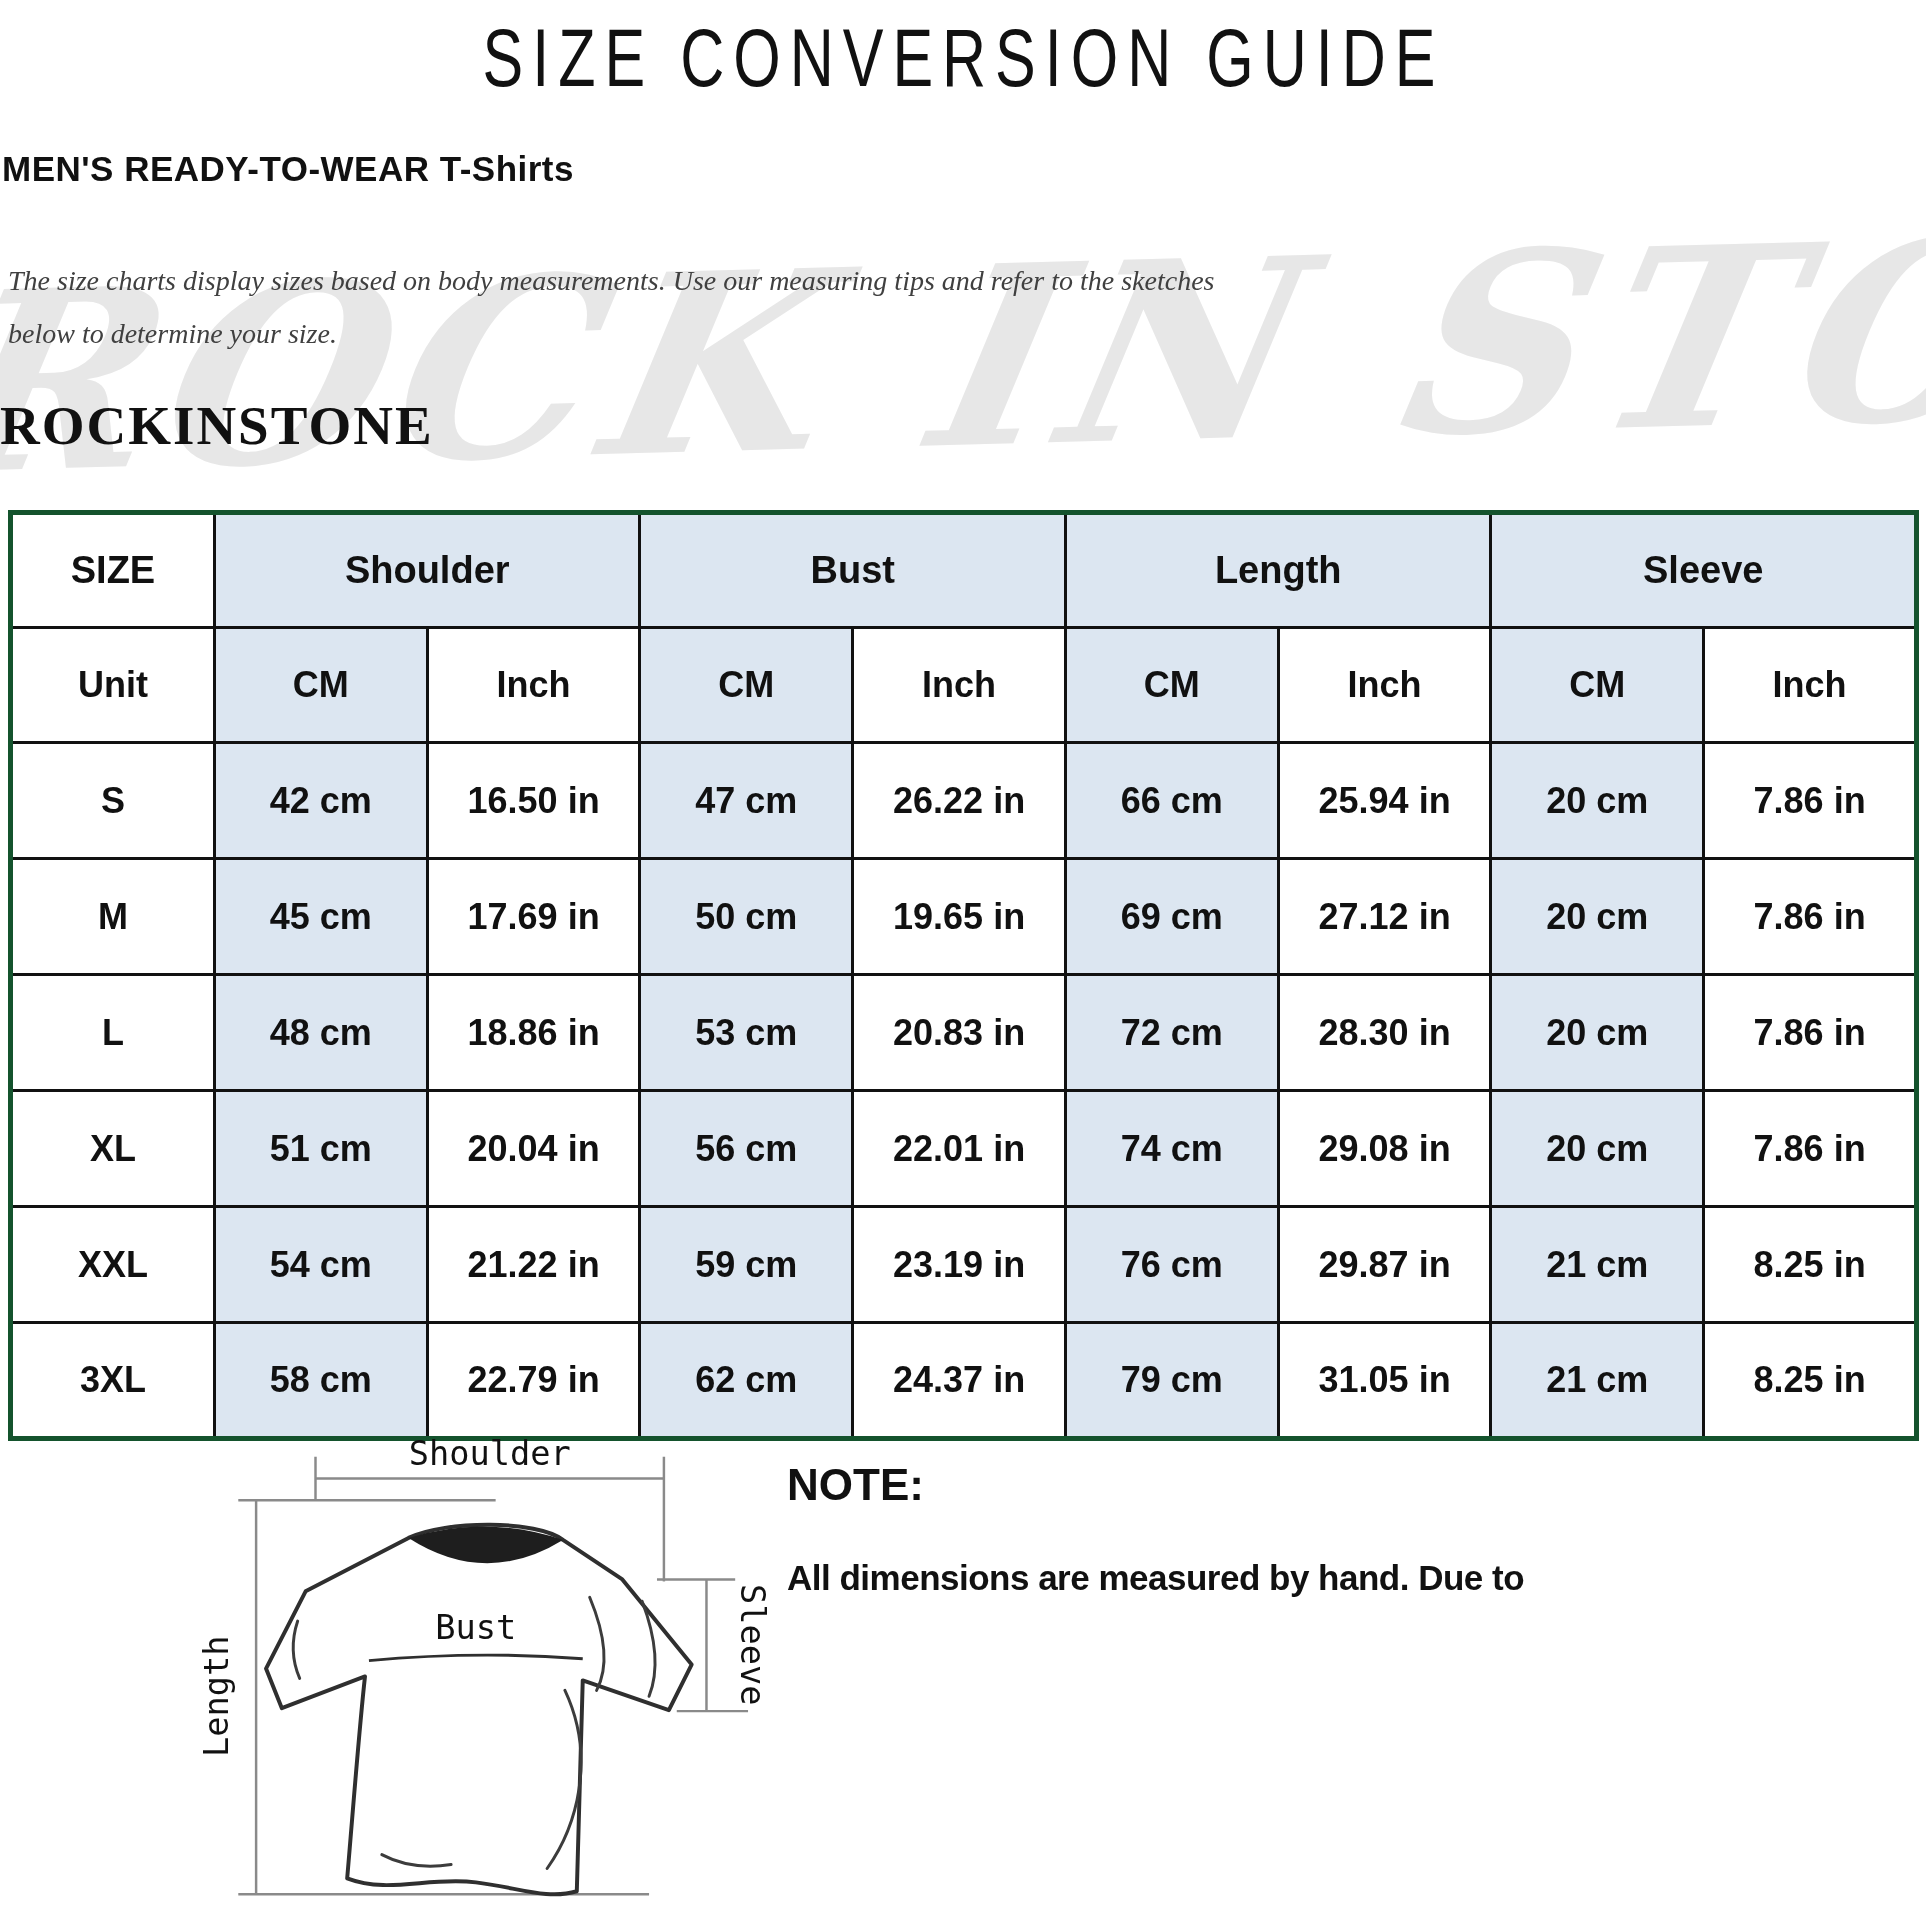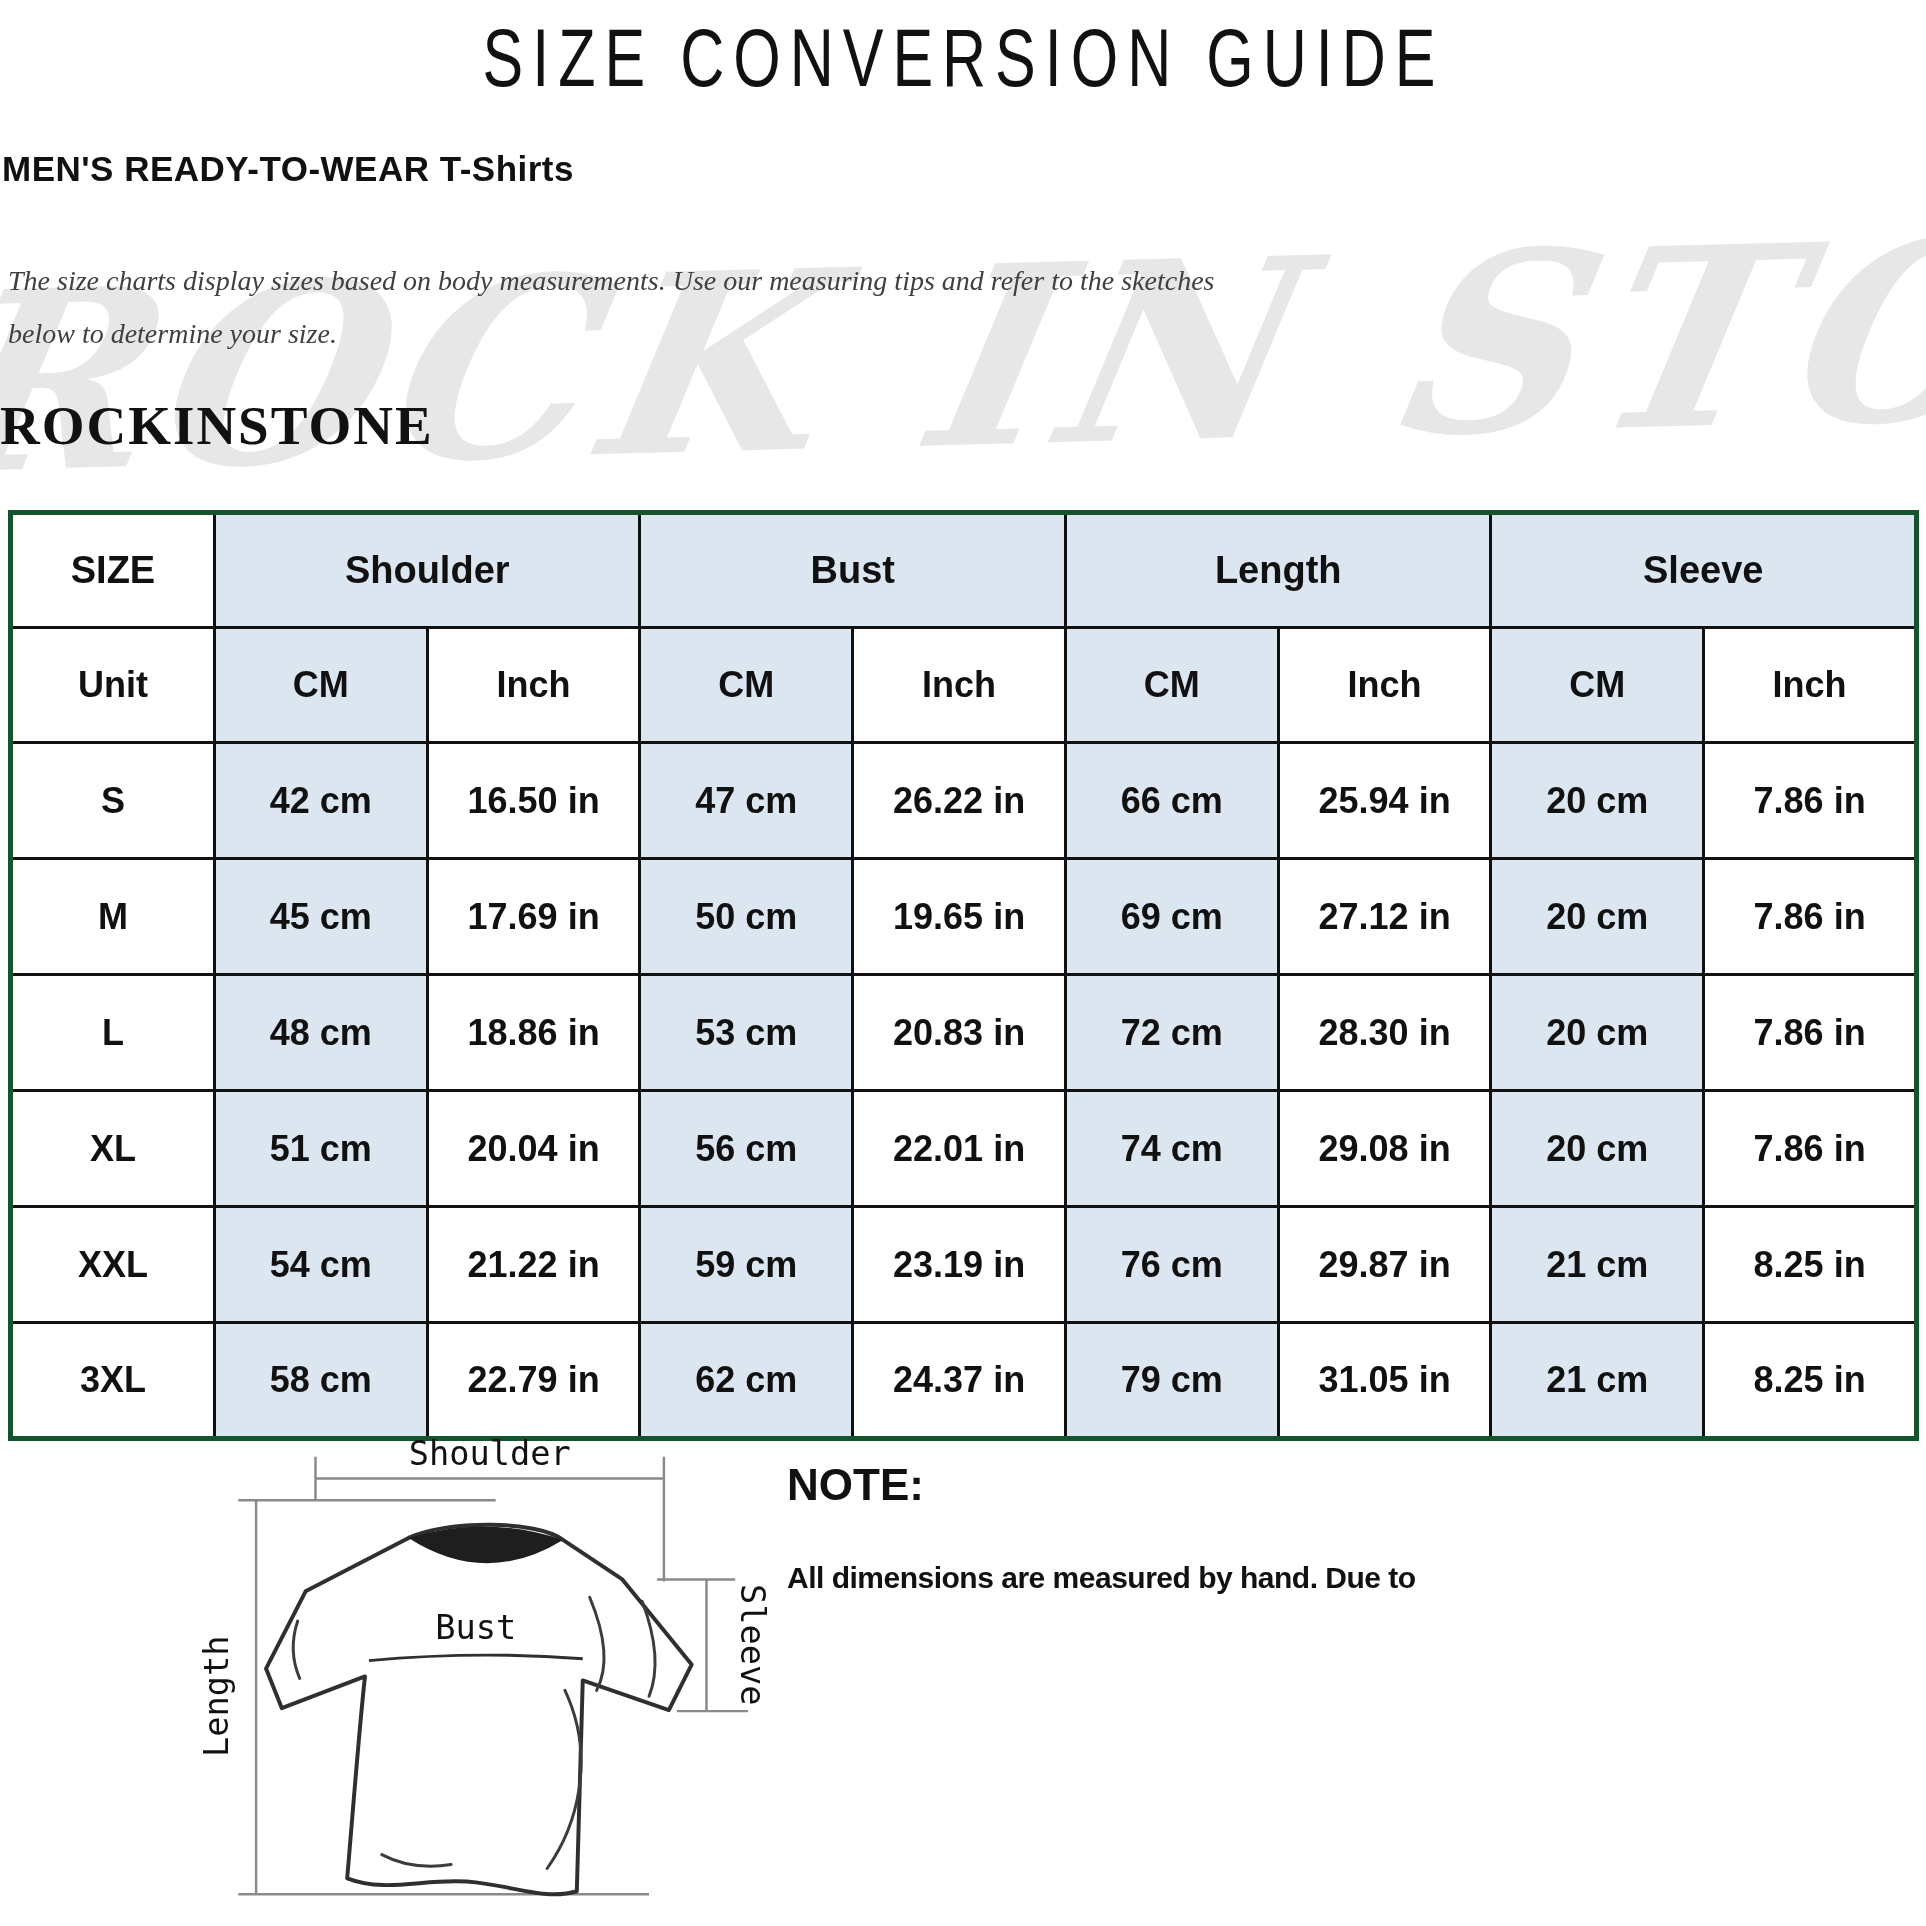--- a/index.html
+++ b/index.html
@@ -117,21 +117,21 @@
   
   .note {
     position: absolute;
     left: 787px;
     top: 1438px;
     width: 1089px;
     z-index: 2;
     font-weight: 700;
   }
   .note .note-heading { font-size: 44px; line-height: 93px; }
-  .note .note-line { font-size: 30px; line-height: 93px; letter-spacing: -0.5px; }
+  .note .note-line { font-size: 35px; line-height: 93px; letter-spacing: -0.5px; }
 </style>
 </head>
 <body>
 
 <div class="page">
 
   <div class="watermark">ROCK IN STONE</div>
 
   <h1 class="title">SIZE CONVERSION GUIDE</h1>
   <h2 class="subtitle">MEN'S READY-TO-WEAR T-Shirts</h2>

